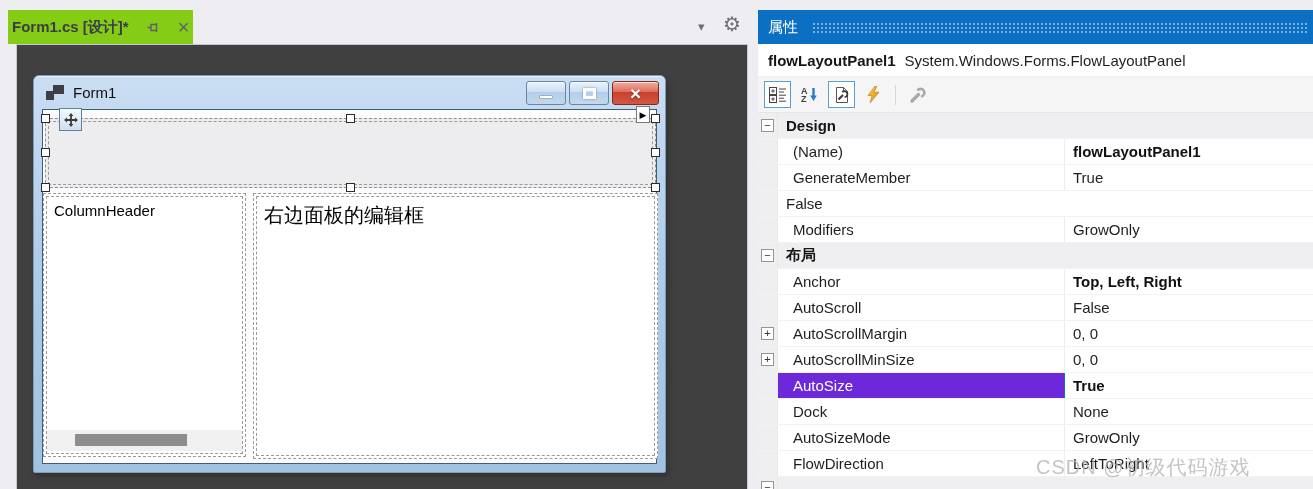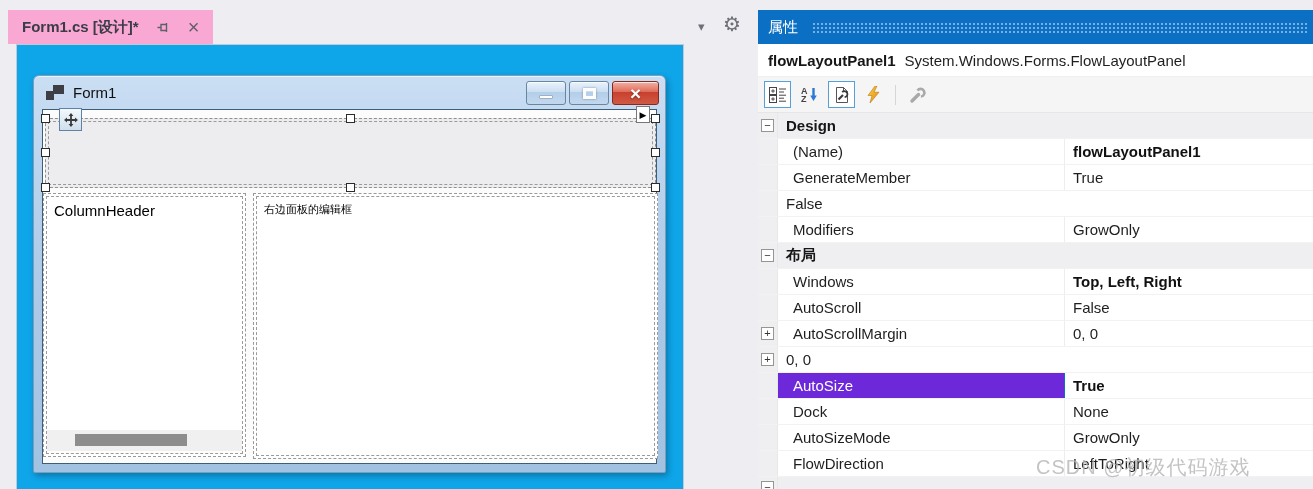--- a/index.html
+++ b/index.html
@@ -9,33 +9,33 @@
     background: #EEEEF2;
     font-family: "Liberation Sans", sans-serif;
     overflow: hidden;
     color:#1E1E1E;
   }
 
   
   .tabstrip { position:absolute; left:0; top:0; width:757px; height:44px; }
   .doc-tab {
     position:absolute; left:8px; top:10px; height:34px;
-    background:#f9a8d4; display:flex; align-items:center;
-    padding:0 14px; gap:17px; cursor:default;
+    background:#84cc16; display:flex; align-items:center;
+    padding:0 4px; gap:17px; cursor:default;
   }
   .doc-tab-title { font-weight:bold; font-size:15px; color:#3C3C49; white-space:nowrap; }
   .tab-icon { color:#5F5F6B; display:flex; align-items:center; }
   .tab-close { font-size:20px; line-height:1; color:#5F5F6B; }
   .chevron { position:absolute; left:698px; top:19px; color:#6F6F79; font-size:13px; }
   .gear { position:absolute; left:723px; top:12px; color:#6F6F79; font-size:20px; }
 
   
   .designer {
-    position:absolute; left:16px; top:44px; width:668px; height:445px;
-    background:#0ea5e9; border:1px solid #C5C8D4; border-bottom:none;
+    position:absolute; left:16px; top:44px; width:732px; height:445px;
+    background:#404040; border:1px solid #C5C8D4; border-bottom:none;
   }
 
   
   .vs-form {
     position:absolute; left:16px; top:30px; width:633px; height:398px;
     border-radius:6px 6px 2px 2px;
     background:linear-gradient(#CADEF3, #AFCCE9 45%, #A2C2E2);
     border:1px solid #7E9DBB;
     box-shadow: inset 0 1px 0 rgba(255,255,255,.6), 2px 3px 6px rgba(0,0,0,.28);
   }
@@ -84,21 +84,21 @@
     background:#fff; border:1px solid #777; display:flex; align-items:center; justify-content:center;
     font-size:9px; color:#000;
   }
 
   
   .listview { position:absolute; left:0; top:83px; width:203px; height:264px; background:#fff; border:1px dashed #999; }
   .lv-header { position:absolute; left:10px; top:8px; font-size:15px; color:#000; }
   .lv-scroll { position:absolute; left:3px; right:3px; bottom:5px; height:21px; background:#F0F0F0; }
   .lv-thumb { position:absolute; left:28px; top:4px; width:112px; height:12px; background:#8D8D8D; }
   .right-panel { position:absolute; left:210px; top:83px; width:405px; height:266px; background:#fff; border:1px dashed #999; }
-  .rp-text { position:absolute; left:10px; top:8px; font-size:11px; color:#000; }
+  .rp-text { position:absolute; left:10px; top:8px; font-size:20px; color:#000; }
 
   
   .props {
     position:absolute; left:758px; top:10px; width:555px; height:479px;
     background:#fff; display:flex; flex-direction:column;
   }
   .props-title {
     height:34px; background:#0B6FC4; color:#fff; display:flex; align-items:center;
     padding-left:10px; font-size:15px; flex:0 0 auto;
   }
@@ -311,39 +311,40 @@
         <div class="pvalue">GrowOnly</div>
       </div>
       <div class="prow category">
         <div class="gutter">
           <span class="expbox">−</span>
         </div>
         <div class="clabel">布局</div>
       </div>
       <div class="prow property">
         <div class="gutter"></div>
-        <div class="pname">Windows</div>
+        <div class="pname">Anchor</div>
         <div class="pvalue bold">Top, Left, Right</div>
       </div>
       <div class="prow property">
         <div class="gutter"></div>
         <div class="pname">AutoScroll</div>
         <div class="pvalue">False</div>
       </div>
       <div class="prow property">
         <div class="gutter">
           <span class="expbox">+</span>
         </div>
         <div class="pname">AutoScrollMargin</div>
         <div class="pvalue">0, 0</div>
       </div>
       <div class="prow property">
         <div class="gutter">
           <span class="expbox">+</span>
         </div>
+        <div class="pname">AutoScrollMinSize</div>
         <div class="pvalue">0, 0</div>
       </div>
       <div class="prow property selected">
         <div class="gutter"></div>
         <div class="pname">AutoSize</div>
         <div class="pvalue bold">True</div>
       </div>
       <div class="prow property">
         <div class="gutter"></div>
         <div class="pname">Dock</div>

